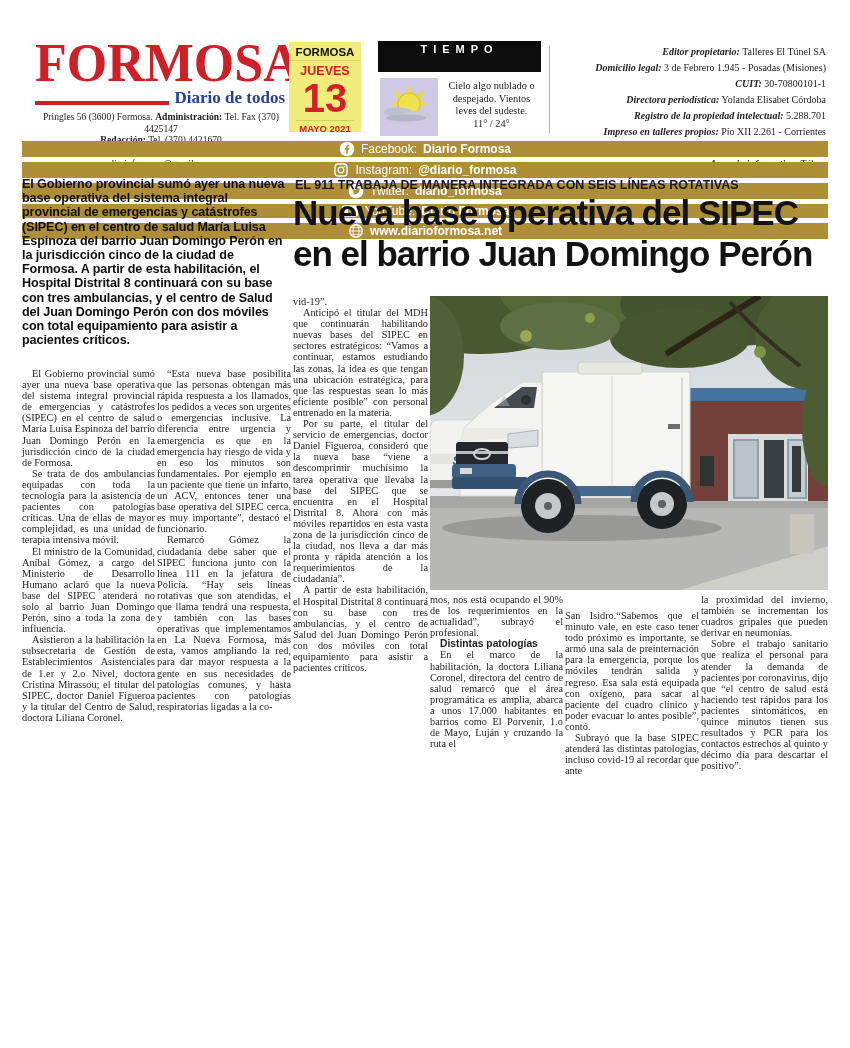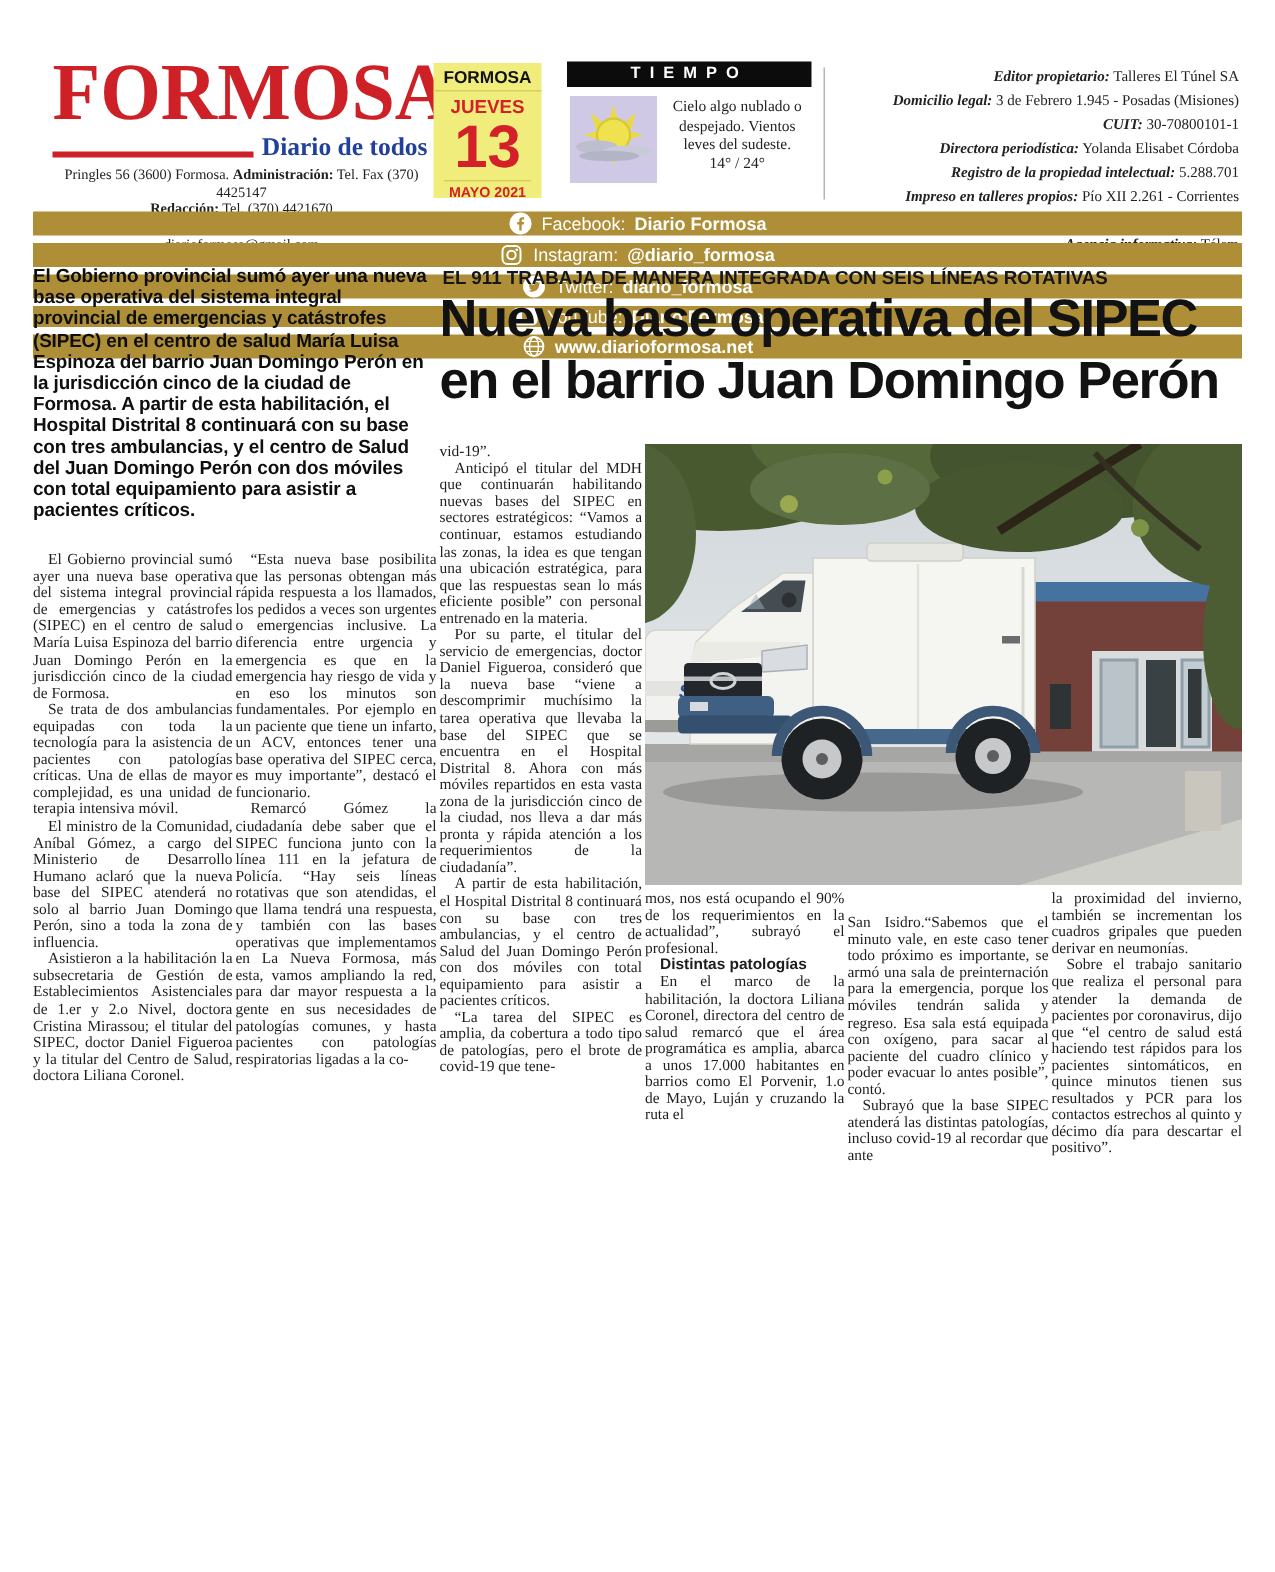--- a/index.html
+++ b/index.html
@@ -19,21 +19,21 @@
   .datebox{position:absolute;left:289px;top:42px;width:72px;height:90px;background:#f1ed7d;
            display:flex;flex-direction:column;align-items:center;justify-content:flex-start;
            font-family:"Liberation Sans",sans-serif;text-align:center;}
   .datebox .city{font-weight:bold;font-size:11.5px;color:#111;padding:4px 0 2px;width:100%;border-bottom:1px solid #d6d05b;}
   .datebox .weekday{font-weight:bold;font-size:12.5px;color:#d42028;padding-top:3px;}
   .datebox .day{font-weight:bold;font-size:40px;line-height:1.0;color:#d42028;}
   .datebox .monthyear{font-weight:bold;font-size:9.5px;color:#d42028;border-top:1px solid #d6d05b;width:80%;padding-top:2px;margin-top:2px;}
 
   .weatherbox{position:absolute;left:378px;top:41px;width:163px;height:95px;}
   .weather-header{background:#0c0c0c;color:#ffffff;font-family:"Liberation Sans",sans-serif;font-weight:bold;
-                  font-size:11px;letter-spacing:6px;text-align:center;padding:2px 0 3px;}
+                  font-size:11px;letter-spacing:6px;text-align:center;padding:2px 0 17px;}
   .weather-body{display:flex;margin-top:6px;}
   .weather-icon{width:58px;height:58px;background:#cfc9e6;flex:none;margin-left:2px;}
   .weather-text{flex:1;font-size:10.3px;line-height:1.22;text-align:center;padding:2px 2px 0 6px;color:#222;}
   .vdiv{position:absolute;left:549px;top:45px;width:1px;height:88px;background:#b5b5b5;}
 
   .publisher{position:absolute;left:556px;top:44px;width:270px;text-align:right;font-size:10px;line-height:1.6;color:#222;}
   .publisher b{font-weight:bold;font-style:italic;}
 
   
   .socialbar{position:absolute;left:22px;top:141px;width:806px;height:27px;display:flex;gap:5px;flex-direction:column;}
@@ -111,21 +111,21 @@
             <polygon points="44,11 36,18 41,22" fill="#e8d94a"></polygon>
             <circle cx="29" cy="26" r="11" fill="#efe24e" stroke="#d9c832" stroke-width="1.5"></circle>
           </g>
           <ellipse cx="18" cy="34" rx="14" ry="4.5" fill="#bdbfd0"></ellipse>
           <ellipse cx="38" cy="37" rx="16" ry="4" fill="#c8cad8"></ellipse>
           <ellipse cx="26" cy="40" rx="20" ry="3.5" fill="#b3b5c6"></ellipse>
         </svg>
       </div>
       <div class="weather-text">
         <span>Cielo algo nublado o despejado. Vientos leves del sudeste.</span><br>
-        <span>14° / 24°</span>
+        <span>11° / 24°</span>
       </div>
     </div>
   </div>
   <div class="vdiv"></div>
 
   <div class="publisher">
     <div><b>Editor propietario:</b><span> Talleres El Túnel SA</span></div>
     <div><b>Domicilio legal:</b><span> 3 de Febrero 1.945 - Posadas (Misiones)</span></div>
     <div><b>CUIT:</b><span> 30-70800101-1</span></div>
     <div><b>Directora periodística:</b><span> Yolanda Elisabet Córdoba</span></div>
@@ -205,21 +205,20 @@
   </div>
   <div class="col bodytext" id="col2">
     <p>“Esta nueva base posibilita que las personas obtengan más rápida respuesta a los llamados, los pedidos a veces son urgentes o emergencias inclusive. La diferencia entre urgencia y emergencia es que en la emergencia hay riesgo de vida y en eso los minutos son fundamentales. Por ejemplo en un paciente que tiene un infarto, un ACV, entonces tener una base operativa del SIPEC cerca, es muy importante”, destacó el funcionario.</p>
     <p>Remarcó Gómez la ciudadanía debe saber que el SIPEC funciona junto con la línea 111 en la jefatura de Policía. “Hay seis líneas rotativas que son atendidas, el que llama tendrá una respuesta, y también con las bases operativas que implementamos en La Nueva Formosa, más esta, vamos ampliando la red, para dar mayor respuesta a la gente en sus necesidades de patologías comunes, y hasta pacientes con patologías respiratorias ligadas a la co-</p>
   </div>
   <div class="col bodytext" id="col3">
     <p class="cont">vid-19”.</p>
     <p>Anticipó el titular del MDH que continuarán habilitando nuevas bases del SIPEC en sectores estratégicos: “Vamos a continuar, estamos estudiando las zonas, la idea es que tengan una ubicación estratégica, para que las respuestas sean lo más eficiente posible” con personal entrenado en la materia.</p>
     <p>Por su parte, el titular del servicio de emergencias, doctor Daniel Figueroa, consideró que la nueva base “viene a descomprimir muchísimo la tarea operativa que llevaba la base del SIPEC que se encuentra en el Hospital Distrital 8. Ahora con más móviles repartidos en esta vasta zona de la jurisdicción cinco de la ciudad, nos lleva a dar más pronta y rápida atención a los requerimientos de la ciudadanía”.</p>
     <p>A partir de esta habilitación, el Hospital Distrital 8 continuará con su base con tres ambulancias, y el centro de Salud del Juan Domingo Perón con dos móviles con total equipamiento para asistir a pacientes críticos.</p>
-    <p>“La tarea del SIPEC es amplia, da cobertura a todo tipo de patologías, pero el brote de covid-19 que tene-</p>
   </div>
   <div class="col bodytext" id="col4">
     <p class="cont">mos, nos está ocupando el 90% de los requerimientos en la actualidad”, subrayó el profesional.</p>
     <p class="subhead">Distintas patologías</p>
     <p>En el marco de la habilitación, la doctora Liliana Coronel, directora del centro de salud remarcó que el área programática es amplia, abarca a unos 17.000 habitantes en barrios como El Porvenir, 1.o de Mayo, Luján y cruzando la ruta el</p>
   </div>
   <div class="col bodytext" id="col5">
     <p class="cont">San Isidro.“Sabemos que el minuto vale, en este caso tener todo próximo es importante, se armó una sala de preinternación para la emergencia, porque los móviles tendrán salida y regreso. Esa sala está equipada con oxígeno, para sacar al paciente del cuadro clínico y poder evacuar lo antes posible”, contó.</p>
     <p>Subrayó que la base SIPEC atenderá las distintas patologías, incluso covid-19 al recordar que ante</p>
   </div>

